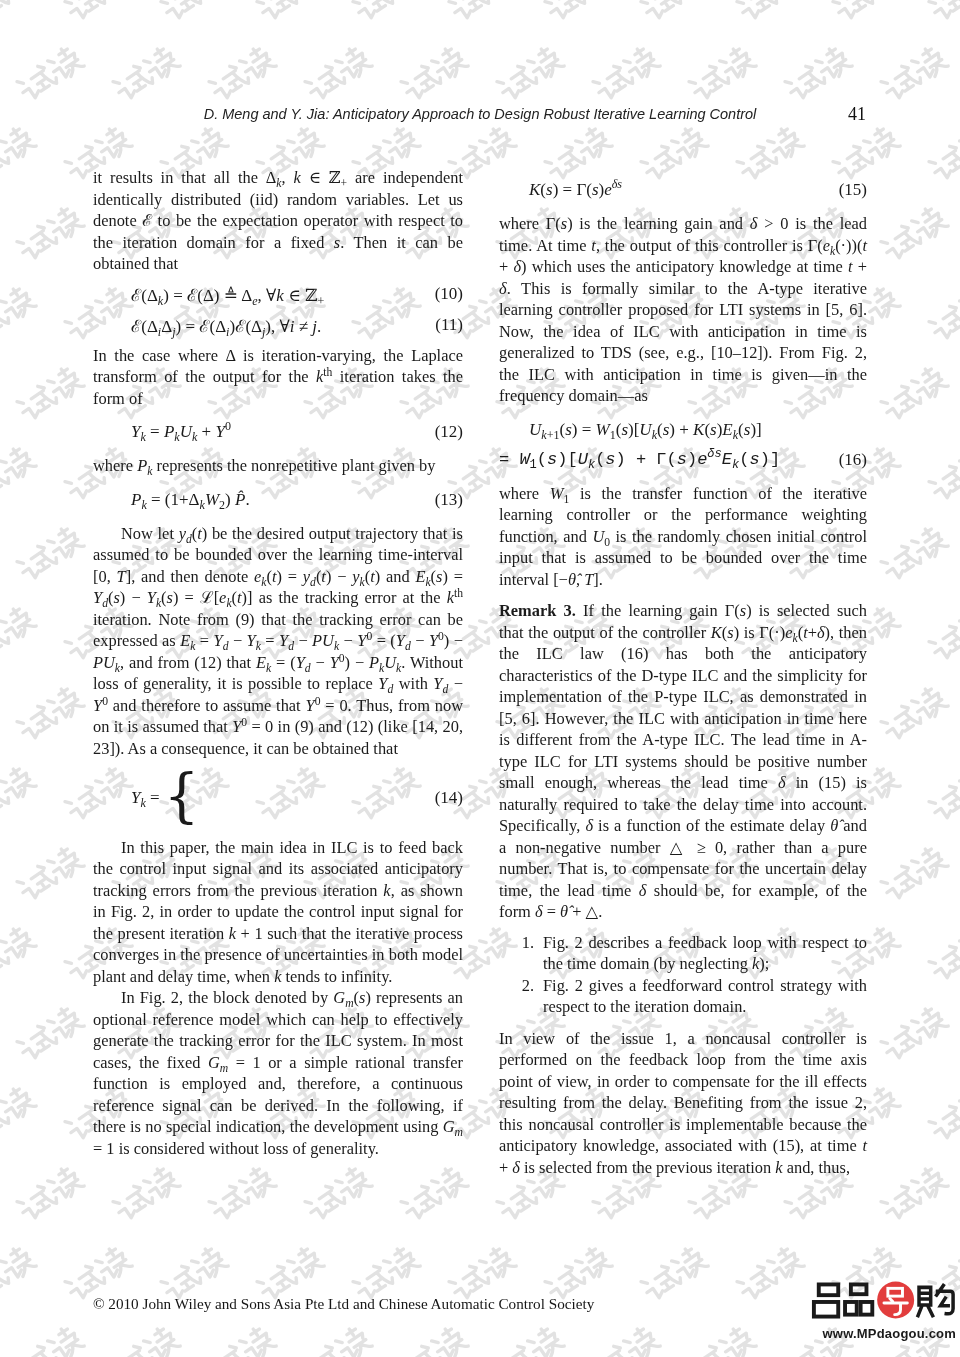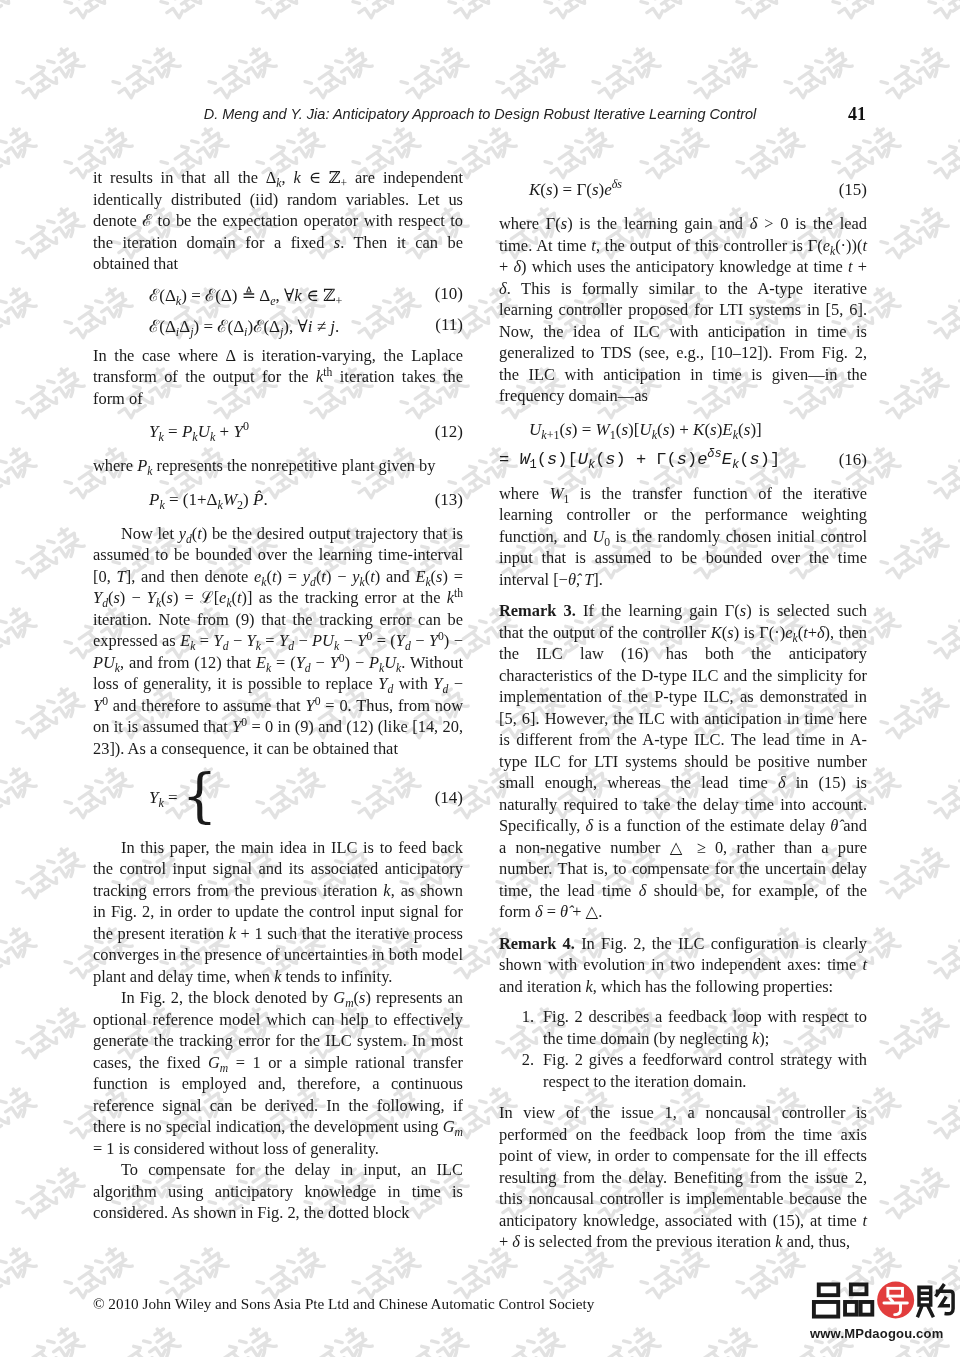--- a/index.html
+++ b/index.html
@@ -7,32 +7,32 @@
         font-family:"Liberation Serif","DejaVu Serif",serif;color:#1b1b1b;}
   
   #wm-layer{position:absolute;inset:0;z-index:0;pointer-events:none;}
   .wm{position:absolute;transform:rotate(-34deg);opacity:.6;}
   
   .content{position:absolute;inset:0;z-index:1;}
   .header{position:absolute;top:106px;left:0;width:960px;height:22px;}
   .running-title{position:absolute;left:0;right:0;text-align:center;
         font-family:"Liberation Sans","DejaVu Sans",sans-serif;font-style:italic;
         font-size:14.5px;color:#222;}
-  .page-num{position:absolute;right:94px;top:-2px;font-size:18px;color:#111;font-weight:bold;}
+  .page-num{position:absolute;right:94px;top:-2px;font-size:18px;color:#111;}
   .col{position:absolute;top:167px;}
   .col-left{left:93px;width:370px;}
   .col-right{left:499px;width:368px;}
   .col p{margin:0;text-align:justify;font-size:16.4px;line-height:21.5px;}
   p.ind{text-indent:28px;}
   p.sp{margin-top:10px;}
   h3.sec{font-size:16.6px;font-weight:bold;margin:17px 0 10px 0;}
   sub,sup{font-size:71%;line-height:0;}
   .eq{display:flex;align-items:center;margin:13px 0;font-size:17px;}
   .eq.tight{margin:8px 0;}
-  .eq .ebody{margin-left:56px;white-space:nowrap;}
+  .eq .ebody{margin-left:38px;white-space:nowrap;}
   .col-right .eq .ebody{margin-left:30px;}
   .eq .enum{margin-left:auto;}
   
   .cases-eq{align-items:center;}
   .brace{font-size:56px;font-weight:300;line-height:.85;margin:0 4px 4px 4px;
          transform:scaleY(1.05);font-family:"DejaVu Serif",serif;}
   .cases{display:flex;flex-direction:column;gap:8px;}
   .crow{display:grid;grid-template-columns:92px auto;}
   
   .eqmulti{margin:13px 0;font-size:17px;}
@@ -41,21 +41,21 @@
   .eqmulti .l2{white-space:nowrap;font-family:Liberation Mono, monospace;}
   .eqmulti .enum{margin-left:auto;}
   
   .olist{margin:9px 0;padding-left:13px;}
   .li{display:flex;font-size:16.4px;line-height:21.5px;}
   .lim{min-width:22px;text-align:right;margin-right:9px;}
   .lit{flex:1;text-align:justify;}
   
   .footer{position:absolute;left:93px;top:1295px;font-size:15.2px;color:#161616;}
   
-  .logo{position:absolute;left:810px;top:1281px;width:146px;z-index:2;text-align:left;}
+  .logo{position:absolute;left:810px;top:1281px;width:146px;z-index:2;text-align:right;}
   .logo-url{font-family:"Liberation Sans","DejaVu Sans",sans-serif;font-weight:bold;
             font-size:13px;margin-top:1px;letter-spacing:.2px;}
 </style>
 </head>
 <body>
 
 <div class="page">
 
   <svg width="0" height="0" style="position:absolute" aria-hidden="true">
     <defs>
@@ -675,21 +675,20 @@
       <p class="ind">Now let <i>y</i><sub><i>d</i></sub>(<i>t</i>) be the desired output trajectory that is assumed to be bounded over the learning time-interval [0, <i>T</i>], and then denote <i>e</i><sub><i>k</i></sub>(<i>t</i>) = <i>y</i><sub><i>d</i></sub>(<i>t</i>) − <i>y</i><sub><i>k</i></sub>(<i>t</i>) and <i>E</i><sub><i>k</i></sub>(<i>s</i>) = <i>Y</i><sub><i>d</i></sub>(<i>s</i>) − <i>Y</i><sub><i>k</i></sub>(<i>s</i>) = ℒ[<i>e</i><sub><i>k</i></sub>(<i>t</i>)] as the tracking error at the <i>k</i><sup>th</sup> iteration. Note from (9) that the tracking error can be expressed as <i>E</i><sub><i>k</i></sub> = <i>Y</i><sub><i>d</i></sub> − <i>Y</i><sub><i>k</i></sub> = <i>Y</i><sub><i>d</i></sub> − <i>PU</i><sub><i>k</i></sub> − <i>Y</i><sup>0</sup> = (<i>Y</i><sub><i>d</i></sub> − <i>Y</i><sup>0</sup>) − <i>PU</i><sub><i>k</i></sub>, and from (12) that <i>E</i><sub><i>k</i></sub> = (<i>Y</i><sub><i>d</i></sub> − <i>Y</i><sup>0</sup>) − <i>P</i><sub><i>k</i></sub><i>U</i><sub><i>k</i></sub>. Without loss of generality, it is possible to replace <i>Y</i><sub><i>d</i></sub> with <i>Y</i><sub><i>d</i></sub> − <i>Y</i><sup>0</sup> and therefore to assume that <i>Y</i><sup>0</sup> = 0. Thus, from now on it is assumed that <i>Y</i><sup>0</sup> = 0 in (9) and (12) (like [14, 20, 23]). As a consequence, it can be obtained that</p>
 
       <div class="eq cases-eq">
         <span class="ebody"><i>Y</i><sub><i>k</i></sub> =</span>
         <span class="brace">{</span>
         <span class="enum">(14)</span>
       </div>
 
       <p class="ind">In this paper, the main idea in ILC is to feed back the control input signal and its associated anticipatory tracking errors from the previous iteration <i>k</i>, as shown in Fig. 2, in order to update the control input signal for the present iteration <i>k</i> + 1 such that the iterative process converges in the presence of uncertainties in both model plant and delay time, when <i>k</i> tends to infinity.</p>
       <p class="ind">In Fig. 2, the block denoted by <i>G</i><sub><i>m</i></sub>(<i>s</i>) represents an optional reference model which can help to effectively generate the tracking error for the ILC system. In most cases, the fixed <i>G</i><sub><i>m</i></sub> = 1 or a simple rational transfer function is employed and, therefore, a continuous reference signal can be derived. In the following, if there is no special indication, the development using <i>G</i><sub><i>m</i></sub> = 1 is considered without loss of generality.</p>
-      <p class="ind">To compensate for the delay in input, an ILC algorithm using anticipatory knowledge in time is considered. As shown in Fig. 2, the dotted block</p>
     </div>
 
     <div class="col col-right">
 
       <div class="eq">
         <span class="ebody"><i>K</i>(<i>s</i>) = Γ(<i>s</i>)<i>e</i><sup><i>δs</i></sup></span>
         <span class="enum">(15)</span>
       </div>
 
       <p>where Γ(<i>s</i>) is the learning gain and <i>δ</i> &gt; 0 is the lead time. At time <i>t</i>, the output of this controller is Γ(<i>e</i><sub><i>k</i></sub>(·))(<i>t</i> + <i>δ</i>) which uses the anticipatory knowledge at time <i>t</i> + <i>δ</i>. This is formally similar to the A-type iterative learning controller proposed for LTI systems in [5, 6]. Now, the idea of ILC with anticipation in time is generalized to TDS (see, e.g., [10–12]). From Fig. 2, the ILC with anticipation in time is given—in the frequency domain—as</p>
@@ -699,21 +698,20 @@
         <div class="l2row">
           <span class="l2">= <i>W</i><sub>1</sub>(<i>s</i>)[<i>U</i><sub><i>k</i></sub>(<i>s</i>) + Γ(<i>s</i>)<i>e</i><sup><i>δs</i></sup><i>E</i><sub><i>k</i></sub>(<i>s</i>)]</span>
           <span class="enum">(16)</span>
         </div>
       </div>
 
       <p>where <i>W</i><sub>1</sub> is the transfer function of the iterative learning controller or the performance weighting function, and <i>U</i><sub>0</sub> is the randomly chosen initial control input that is assumed to be bounded over the time interval [−<i>θ̂</i>, <i>T</i>].</p>
 
       <p class="sp"><b>Remark 3.</b> If the learning gain Γ(<i>s</i>) is selected such that the output of the controller <i>K</i>(<i>s</i>) is Γ(·)<i>e</i><sub><i>k</i></sub>(<i>t</i>+<i>δ</i>), then the ILC law (16) has both the anticipatory characteristics of the D-type ILC and the simplicity for implementation of the P-type ILC, as demonstrated in [5, 6]. However, the ILC with anticipation in time here is different from the A-type ILC. The lead time in A-type ILC for LTI systems should be positive number small enough, whereas the lead time <i>δ</i> in (15) is naturally required to take the delay time into account. Specifically, <i>δ</i> is a function of the estimate delay <i>θ̂</i> and a non-negative number △ ≥ 0, rather than a pure number. That is, to compensate for the uncertain delay time, the lead time <i>δ</i> should be, for example, of the form <i>δ</i> = <i>θ̂</i> + △.</p>
 
-      <p class="sp"><b>Remark 4.</b> In Fig. 2, the ILC configuration is clearly shown with evolution in two independent axes: time <i>t</i> and iteration <i>k</i>, which has the following properties:</p>
 
       <div class="olist">
         <div class="li">
           <span class="lim">1.</span>
           <span class="lit">Fig. 2 describes a feedback loop with respect to the time domain (by neglecting <i>k</i>);</span>
         </div>
         <div class="li">
           <span class="lim">2.</span>
           <span class="lit">Fig. 2 gives a feedforward control strategy with respect to the iteration domain.</span>
         </div>

